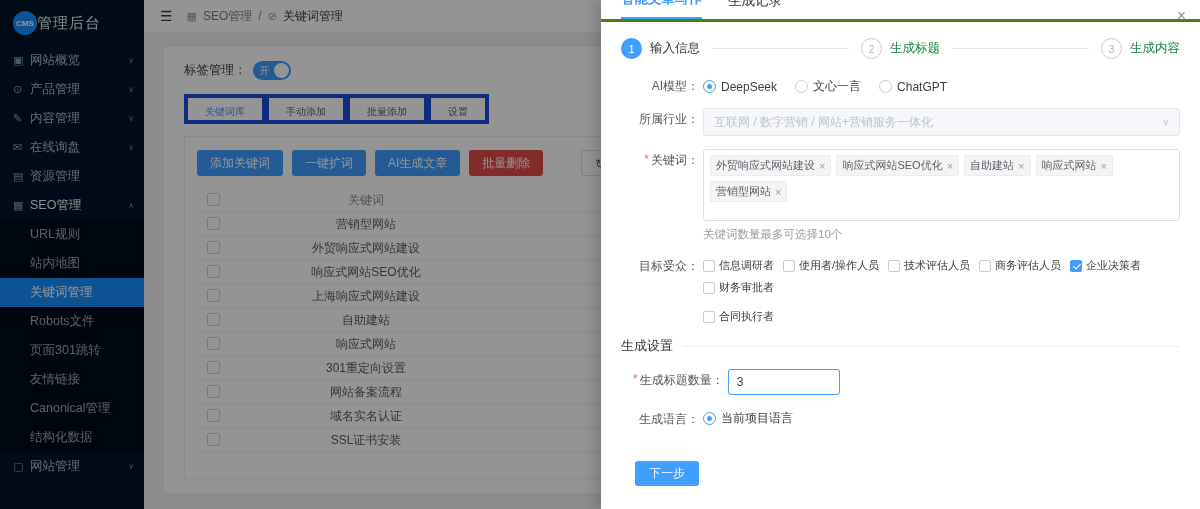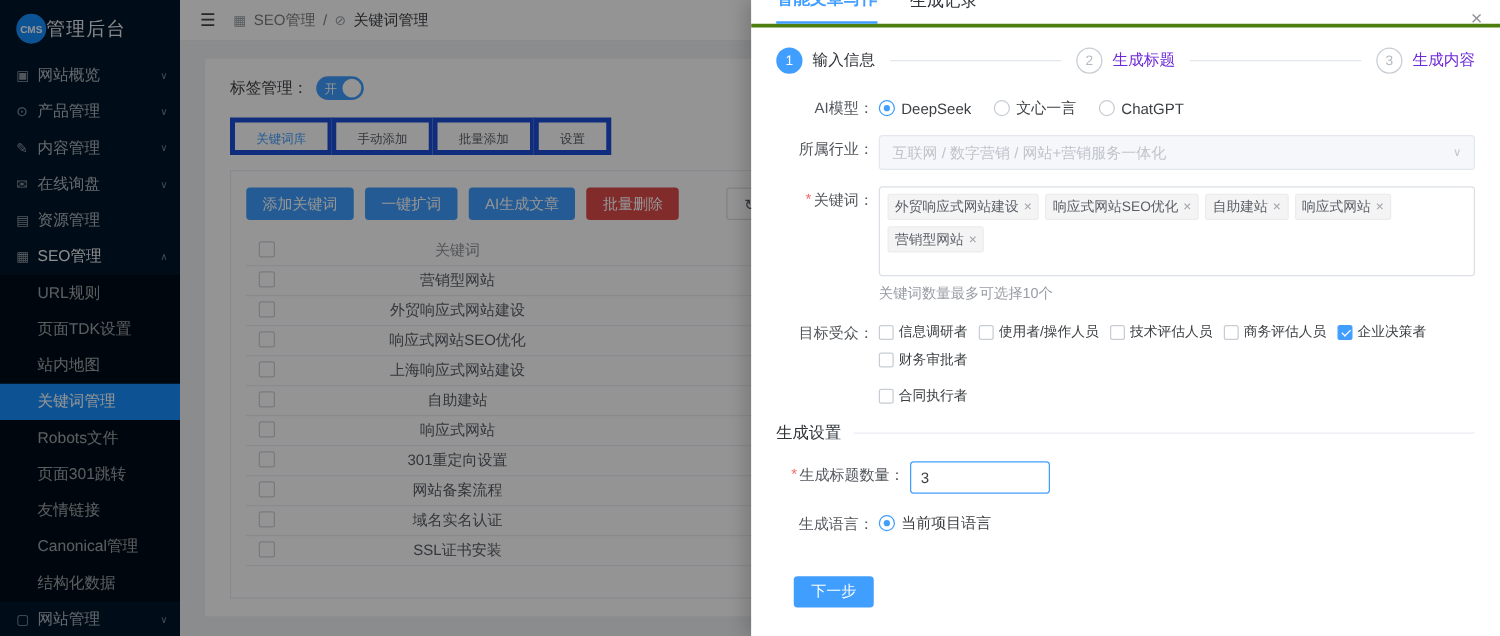--- a/index.html
+++ b/index.html
@@ -74,21 +74,21 @@
   .d-tab { font-size:13.5px; padding-bottom:9px; cursor:pointer; color:#2f3338; }
   .d-tab.active { color:#409eff; font-weight:bold; border-bottom:2px solid #409eff; }
   .d-close { position:absolute; right:14px; top:7px; font-size:16px; color:#909399; cursor:pointer; }
   .steps { display:flex; align-items:center; margin:16px 20px 0; }
   .step { display:flex; align-items:center; gap:8px; }
   .step-circle { width:21px; height:21px; border-radius:50%; display:flex; align-items:center;
     justify-content:center; font-size:11px; }
   .step.done .step-circle { background:#409eff; color:#fff; }
   .step.todo .step-circle { border:1px solid #c8cdd4; color:#b4bac2; background:#fff; }
   .step.done .step-label { color:#2f3338; font-size:12.5px; }
-  .step.todo .step-label { color:#6d28d9; font-size:12.5px; }
+  .step.todo .step-label { color:#15803d; font-size:12.5px; }
   .step-line { flex:1; height:1px; background:#e3e6ea; margin:0 12px; }
   .d-form { padding:16px 20px 0; }
   .frow { display:flex; margin-bottom:13px;margin-left:12px; }
   .flabel { flex:0 0 66px; display:flex; justify-content:flex-end; align-items:flex-start;
     white-space:nowrap; padding-top:3px; color:#52565b; }
   .req { color:#f56c6c; margin-right:2px; }
   .fctrl { flex:1; margin-left:4px; }
   .radio-group { display:flex; align-items:center; gap:18px; padding-top:3px; }
   .radio-opt { display:flex; align-items:center; gap:5px; cursor:pointer; }
   .rdo { width:13px; height:13px; border-radius:50%; border:1px solid #c8cdd4; background:#fff;
@@ -162,21 +162,20 @@
         <span class="mi-icon">▤</span>
         <span class="mi-label">资源管理</span>
       </div>
       <div class="menu-item parent-open">
         <span class="mi-icon">▦</span>
         <span class="mi-label">SEO管理</span>
         <span class="mi-chevron">∧</span>
       </div>
       <div class="submenu">
         <div class="submenu-item">URL规则</div>
-        <div class="submenu-item">页面TDK设置</div>
         <div class="submenu-item">站内地图</div>
         <div class="submenu-item active">关键词管理</div>
         <div class="submenu-item">Robots文件</div>
         <div class="submenu-item">页面301跳转</div>
         <div class="submenu-item">友情链接</div>
         <div class="submenu-item">Canonical管理</div>
         <div class="submenu-item">结构化数据</div>
       </div>
       <div class="menu-item">
         <span class="mi-icon">▢</span>

